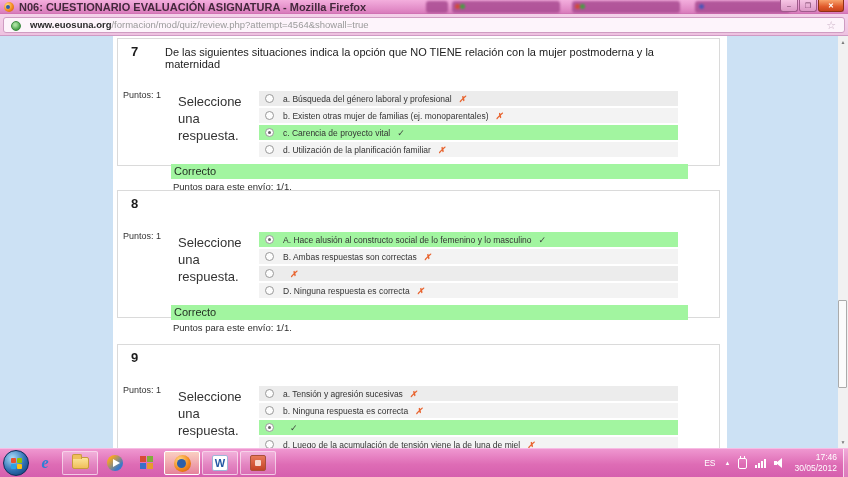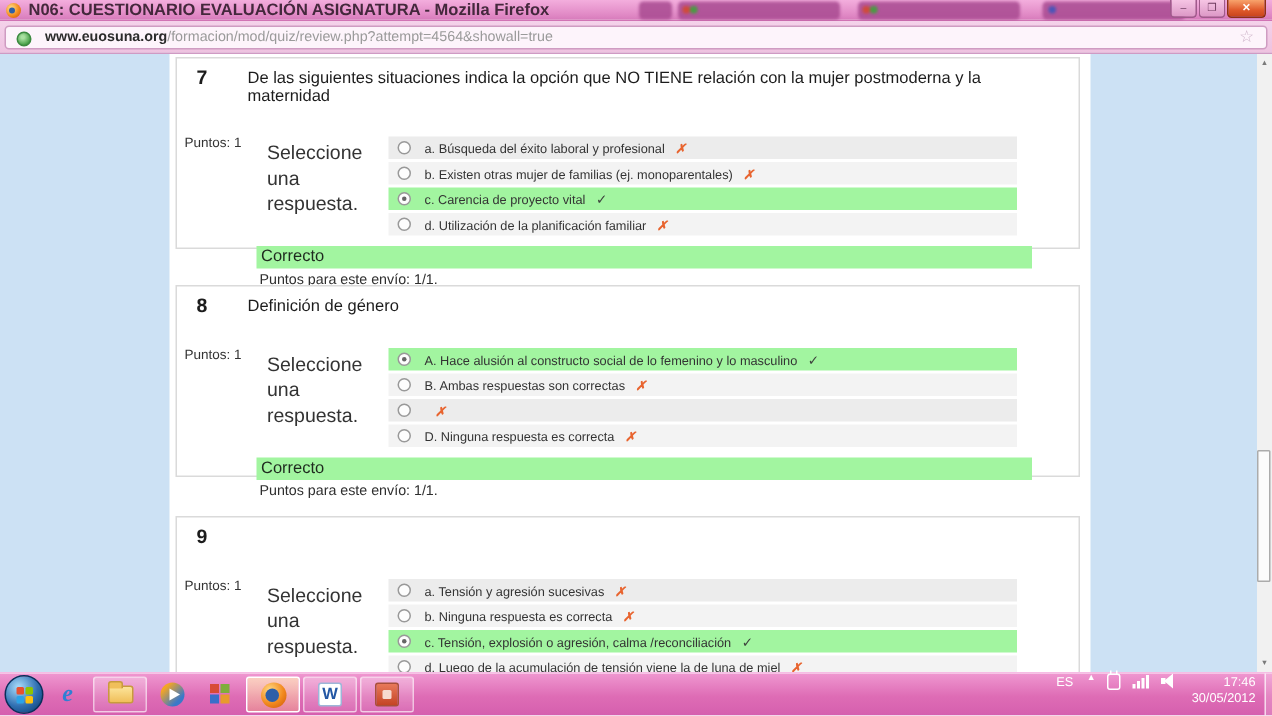--- a/index.html
+++ b/index.html
@@ -120,21 +120,21 @@
   .tiles span:nth-child(3){background:#3a6fc9;} .tiles span:nth-child(4){background:#e89a2d;}
   .fxicon { width:17px; height:17px; border-radius:50%; position:relative;
     background:radial-gradient(circle at 35% 30%, #ffd27a 5%, #f28a1e 55%, #d15a0a 95%); }
   .fxicon::after { content:""; position:absolute; inset:4px 5px 4px 3px; border-radius:50%; background:#2d5fa8; }
   .doc-ic { width:16px; height:16px; border-radius:2px; background:#fff; border:1px solid #9db6d8;
     font-size:11px; font-weight:bold; color:#2457a4; text-align:center; line-height:14px; }
   .ppt-ic { width:16px; height:16px; border-radius:2px; border:1px solid #a8503a;
     background:linear-gradient(#e8795a,#c44425); position:relative; }
   .ppt-ic::after { content:""; position:absolute; inset:4px; background:#f7d9cf; border-radius:1px; }
 
-  #tray { margin-left:auto; display:flex; align-items:flex-start; height:100%; }
+  #tray { margin-left:auto; display:flex; align-items:center; height:100%; }
   .tray-lang { font-size:8.5px; color:#fff; padding:0 5px; }
   .tray-arrow { font-size:6px; color:#fff; padding:0 4px; }
   .plug { width:9px; height:11px; border:1px solid #fff; border-radius:2px; margin:0 4px; position:relative; }
   .plug::before { content:""; position:absolute; top:-3px; left:1px; width:1px; height:3px; background:#fff; }
   .plug::after  { content:""; position:absolute; top:-3px; right:1px; width:1px; height:3px; background:#fff; }
   .bars { display:flex; align-items:flex-end; gap:1px; margin:0 4px; height:10px; }
   .bars span { width:2px; background:#fff; }
   .b1{height:3px;} .b2{height:5px;} .b3{height:7px;} .b4{height:9px;}
   .speaker { position:relative; width:12px; height:10px; margin:0 4px; }
   .speaker::before { content:""; position:absolute; left:0; top:3px; width:3px; height:4px; background:#fff; }
@@ -190,21 +190,21 @@
       <span class="qprompt">De las siguientes situaciones indica la opción que NO TIENE relación con la mujer postmoderna y la maternidad</span>
     </div>
     <div class="qbody">
       <div class="col-a">
           <div class="qpoints">Puntos: 1</div>
         </div>
       <div class="col-b">Seleccione una respuesta.</div>
       <div class="col-c">
         <div class="opt">
           <span class="radio"></span>
-          <span>a. Búsqueda del éxito laboral y profesional</span>
+          <span>a. Búsqueda del género laboral y profesional</span>
           <span class="mark w">✗</span>
         </div>
         <div class="opt alt">
           <span class="radio"></span>
           <span>b. Existen otras mujer de familias (ej. monoparentales)</span>
           <span class="mark w">✗</span>
         </div>
         <div class="opt correct">
           <span class="radio sel"></span>
           <span>c. Carencia de proyecto vital</span>
@@ -217,21 +217,20 @@
         </div>
       </div>
     </div>
     <div class="feedback">Correcto</div>
     <div class="scoreline">Puntos para este envío: 1/1.</div>
   </div>
 
   <div class="qbox" id="qbox-8">
     <div class="qhead">
       <span class="qnum">8</span>
-      <span class="qprompt">Definición de género</span>
     </div>
     <div class="qbody">
       <div class="col-a">
           <div class="qpoints">Puntos: 1</div>
         </div>
       <div class="col-b">Seleccione una respuesta.</div>
       <div class="col-c">
         <div class="opt correct">
           <span class="radio sel"></span>
           <span>A. Hace alusión al constructo social de lo femenino y lo masculino</span>
@@ -272,21 +271,20 @@
           <span>a. Tensión y agresión sucesivas</span>
           <span class="mark w">✗</span>
         </div>
         <div class="opt alt">
           <span class="radio"></span>
           <span>b. Ninguna respuesta es correcta</span>
           <span class="mark w">✗</span>
         </div>
         <div class="opt correct">
           <span class="radio sel"></span>
-          <span>c. Tensión, explosión o agresión, calma /reconciliación</span>
           <span class="mark r">✓</span>
         </div>
         <div class="opt alt">
           <span class="radio"></span>
           <span>d. Luego de la acumulación de tensión viene la de luna de miel</span>
           <span class="mark w">✗</span>
         </div>
       </div>
     </div>
     <div class="feedback"></div>

